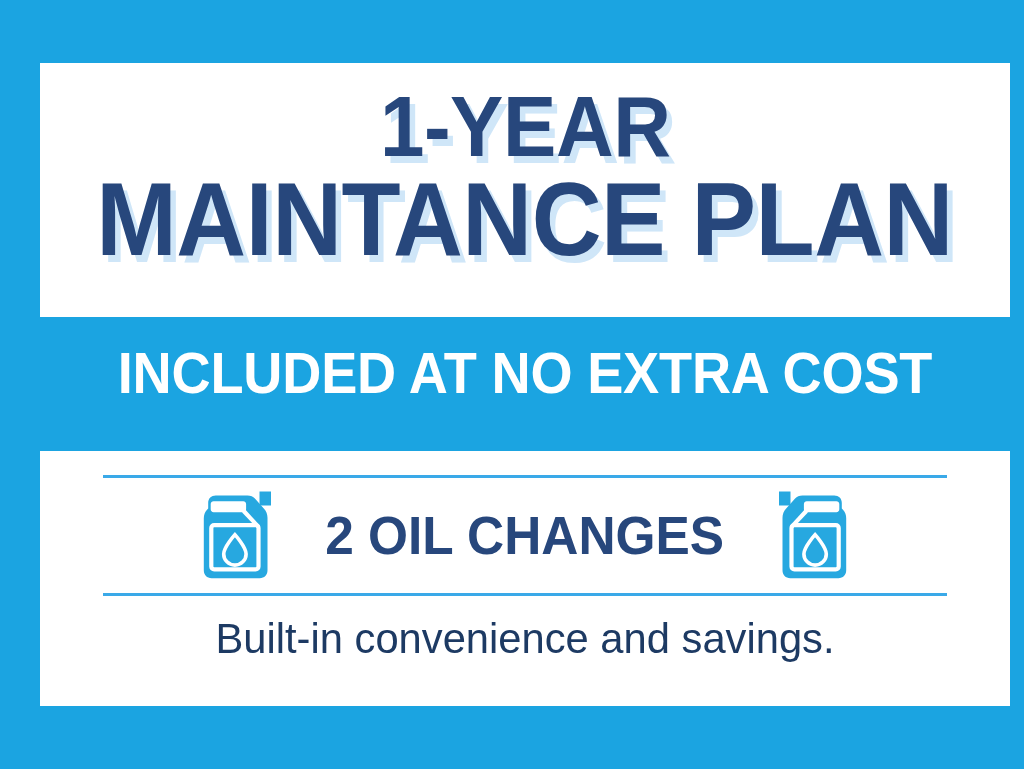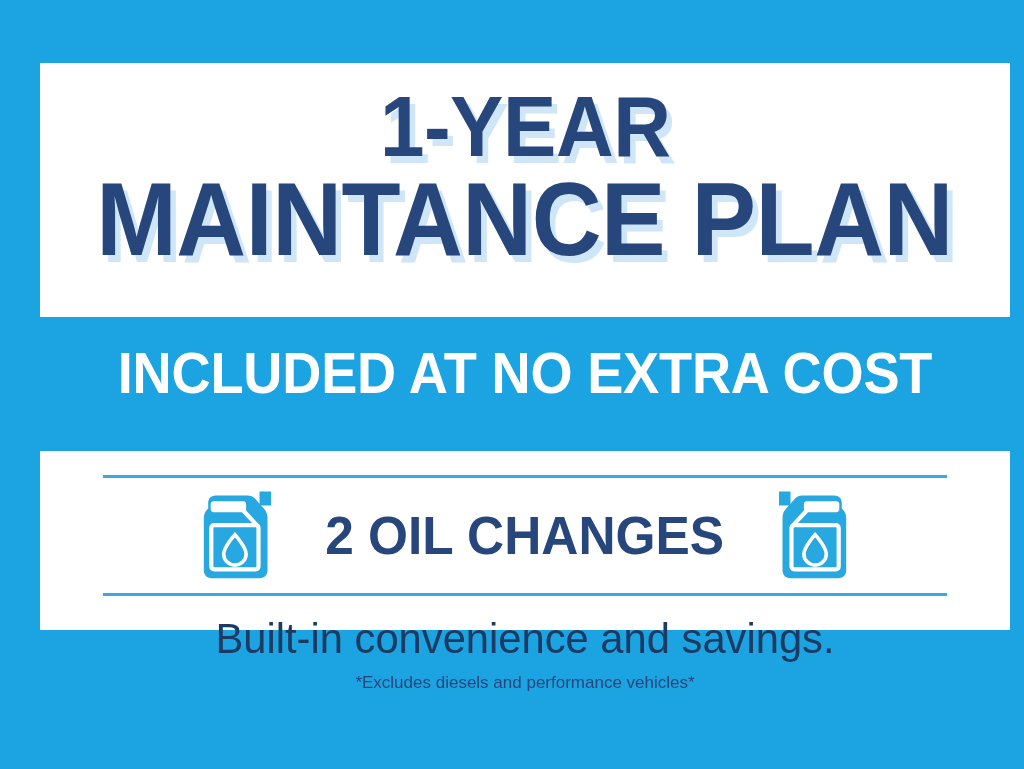--- a/index.html
+++ b/index.html
@@ -72,21 +72,21 @@
     white-space: nowrap;
     transform: scaleX(0.95);
   }
 
   
   .offer-card {
     position: absolute;
     left: 27px;
     top: 451px;
     width: 970px;
-    height: 179px;
+    height: 255px;
     background: #ffffff;
   }
 
   .rule {
     position: absolute;
     left: 63px;
     width: 844px;
     height: 3px;
     background: #3aa9e8;
   }
@@ -189,17 +189,16 @@
         <path fill="#ffffff" d="M46.3 22.6l14.6 15.9-1.2 4.4-16.6-17.3z"></path>
         <path fill="none" stroke="#ffffff" stroke-width="3.6" d="M35.9 47.6c0 0-11.2 12.5-11.2 19.3 0 6.2 5 11.2 11.2 11.2s11.2-5 11.2-11.2c0-6.8-11.2-19.3-11.2-19.3z"></path>
       </svg>
 
     </div>
 
     <div class="rule rule-bottom"></div>
 
     <div class="tagline">Built-in convenience and savings.</div>
 
-    <div class="disclaimer">*Excludes diesels and performance vehicles*</div>
 
   </div>
 
 </div>
 
 </body></html>

